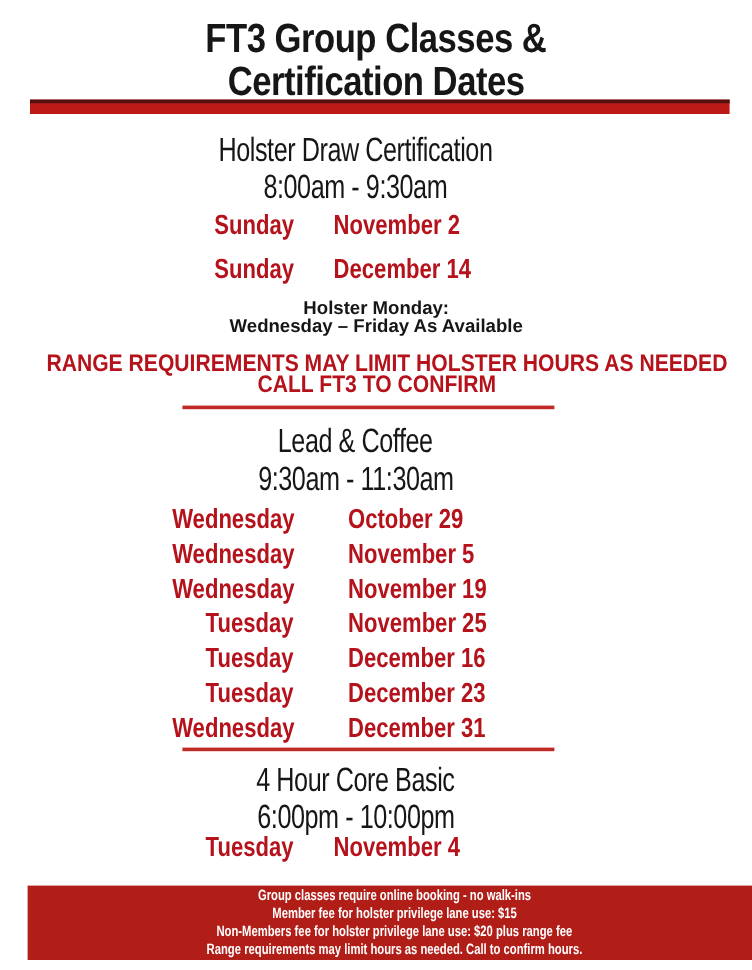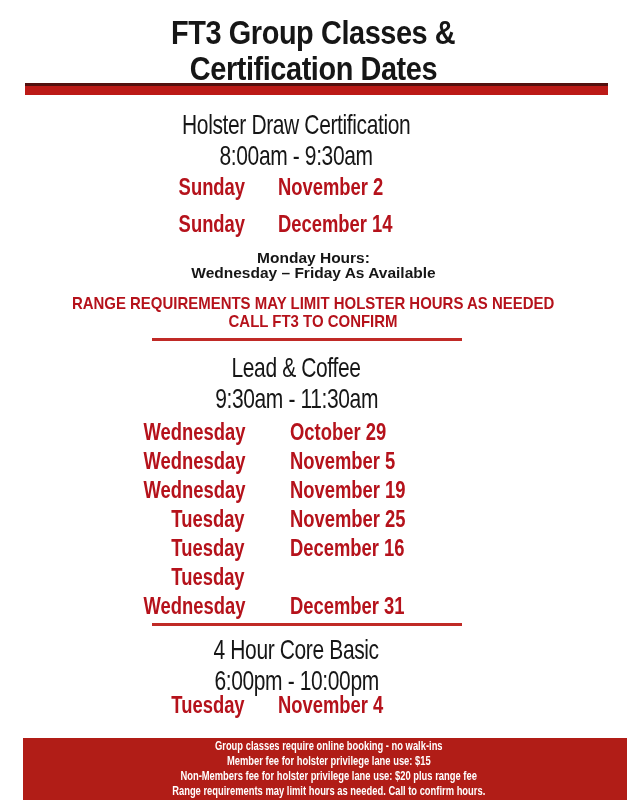--- a/index.html
+++ b/index.html
@@ -47,21 +47,21 @@
   .gap11 .srow { margin-bottom: 11px; }
   .gap3  .srow { margin-bottom: 3px; gap: 12px; }
 
   .hours-block {
     left: 0; width: 627px; text-align: center;
     font-size: 15.5px; line-height: 15px; font-weight: bold;
     color: var(--ink, #161616);
   }
   .notice-block {
     left: 0; width: 627px; text-align: center;
-    font-size: 17px; line-height: 17.5px; font-weight: bold;
+    font-size: 20px; line-height: 17.5px; font-weight: bold;
     color: var(--red_text, #b5121b);
   }
   .divider {
     left: 152px; width: 310px; height: 3px;
     background: var(--line_red, #c02a26);
   }
   .footer-bar {
     top: 738px; left: 7px; width: 612px; height: 62px;
     background: var(--footer_bg, #b11d17);
     color: #ffffff; font-weight: bold;
@@ -96,21 +96,21 @@
       <div class="day"><span class="cond-r">Sunday</span></div>
       <div class="date"><span class="cond-l">November 2</span></div>
     </div>
     <div class="srow">
       <div class="day"><span class="cond-r">Sunday</span></div>
       <div class="date"><span class="cond-l">December 14</span></div>
     </div>
   </div>
 
   <div class="abs hours-block" style="top:250px;">
-    <div>Monday Hours:</div>
+    <div>Holster Monday:</div>
     <div>Wednesday – Friday As Available</div>
   </div>
 
   <div class="abs notice-block" style="top:295px;">
     <div><span class="cond-n">RANGE REQUIREMENTS MAY LIMIT HOLSTER HOURS AS NEEDED</span></div>
     <div><span class="cond-n">CALL FT3 TO CONFIRM</span></div>
   </div>
 
   <div class="abs divider" style="top:338px;"></div>
 
@@ -137,20 +137,21 @@
     <div class="srow">
       <div class="day"><span class="cond-r">Tuesday</span></div>
       <div class="date"><span class="cond-l">November 25</span></div>
     </div>
     <div class="srow">
       <div class="day"><span class="cond-r">Tuesday</span></div>
       <div class="date"><span class="cond-l">December 16</span></div>
     </div>
     <div class="srow">
       <div class="day"><span class="cond-r">Tuesday</span></div>
+      <div class="date"><span class="cond-l">December 23</span></div>
     </div>
     <div class="srow">
       <div class="day"><span class="cond-r">Wednesday</span></div>
       <div class="date"><span class="cond-l">December 31</span></div>
     </div>
   </div>
 
   <div class="abs divider" style="top:623px;"></div>
 
   <div class="abs h2" style="top:635px;">

